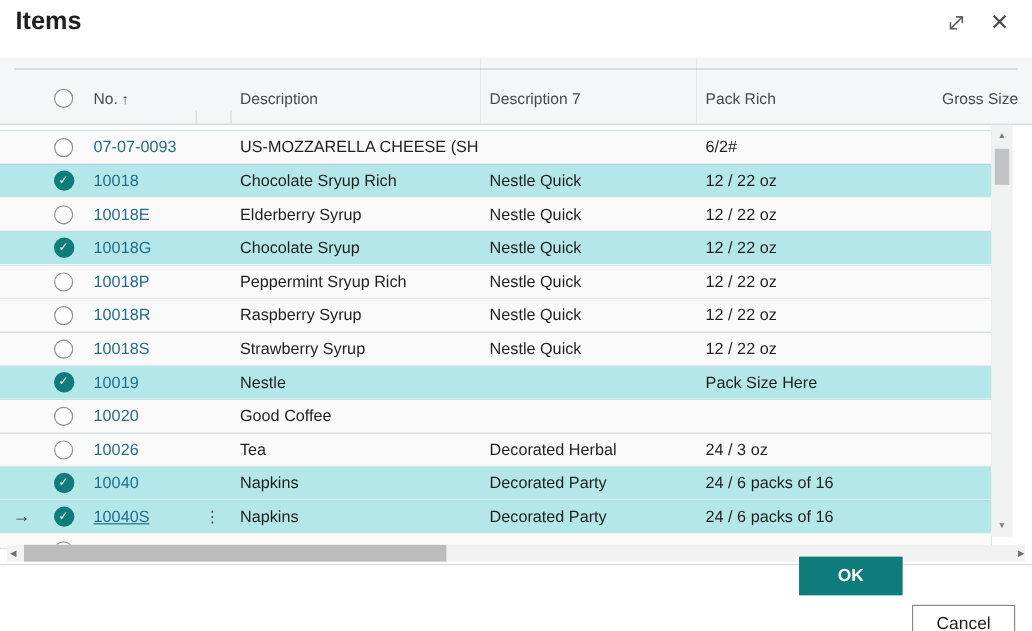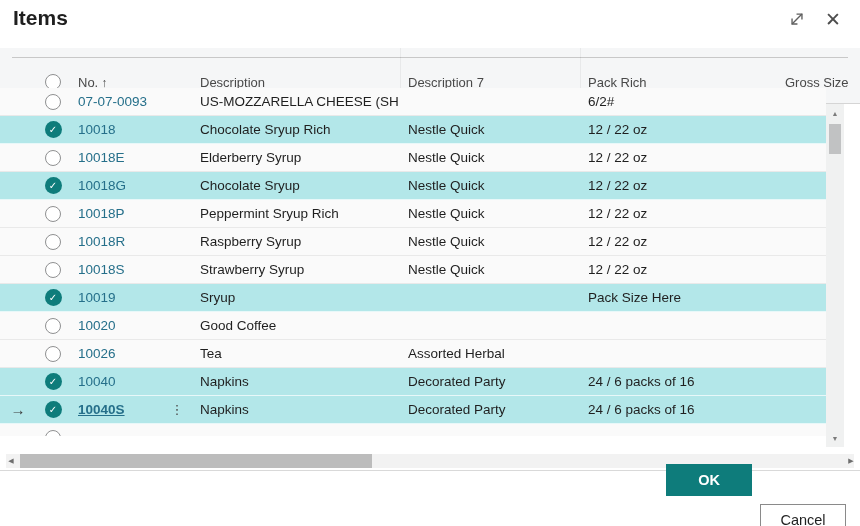--- a/index.html
+++ b/index.html
@@ -21,28 +21,28 @@
   .header-row{position:absolute;left:0;bottom:0;width:860px;height:46px;display:grid;grid-template-columns:36px 34px 92px 30px 208px 180px 200px 1fr;align-items:end;}
   .hcell{padding:0 0 13px 8px;font-size:13px;color:#494949;white-space:nowrap;}
   .hcell.first{padding-left:0;display:flex;justify-content:center;}
   .sort-arrow{font-size:12px;color:#494949;margin-left:3px;}
 
   
   .radio{width:16px;height:16px;border-radius:50%;border:1px solid #8f9091;background:#fff;display:flex;align-items:center;justify-content:center;font-size:10px;line-height:1;color:transparent;}
   .radio.checked{width:17px;height:17px;border:none;background:var(--accent,#0e7c7b);color:#fff;font-weight:bold;}
 
   
-  .tbody{position:absolute;left:0;top:88px;width:826px;height:348px;overflow:hidden;background:#0f766e;}
+  .tbody{position:absolute;left:0;top:109px;width:826px;height:348px;overflow:hidden;background:#0f766e;}
   .row{display:grid;grid-template-columns:36px 34px 92px 30px 208px 180px 200px 1fr;height:28px;align-items:center;background:#fafafa;border-bottom:1px solid #e9e9e9;cursor:pointer;}
   .row.selected{background:var(--selected_row,#b3e7e9);border-bottom-color:rgba(255,255,255,0.7);}
   .cell{font-size:13.5px;color:#1f1f1f;white-space:nowrap;overflow:hidden;padding-left:8px;}
   .cell.gutter,.cell.check{padding-left:0;display:flex;justify-content:center;align-items:center;overflow:visible;}
   .cell.menu{padding-left:0;display:flex;justify-content:center;color:#4a4a4a;font-size:13px;letter-spacing:0;}
   .no-link{color:var(--link,#256f8a);text-decoration:none;}
-  .row.current .no-link{text-decoration:underline;font-weight:bold;}
+  .row.current .no-link{text-decoration:underline;}
   .current-arrow{font-size:15px;color:#3a3a3a;}
 
   
   .vscroll{position:absolute;left:826px;top:104px;width:18px;height:343px;background:#f0f1f1;}
   .vscroll .arr{position:absolute;left:0;width:18px;height:14px;display:flex;align-items:center;justify-content:center;font-size:7px;color:#7b7b7b;cursor:pointer;}
   .vscroll .arr.up{top:2px;}
   .vscroll .arr.down{bottom:2px;}
   .vthumb{position:absolute;left:3px;top:20px;width:12px;height:30px;background:#c1c2c3;cursor:pointer;}
 
   
@@ -219,21 +219,21 @@
       <div class="cell gutter">
           <span class="current-arrow"></span>
         </div>
       <div class="cell check">
           <span class="radio checked">✓</span>
         </div>
       <div class="cell"><a class="no-link">10019</a></div>
       <div class="cell menu">
           <span></span>
         </div>
-      <div class="cell">Sryup</div>
+      <div class="cell">Nestle</div>
       <div class="cell"></div>
       <div class="cell">Pack Size Here</div>
       <div class="cell"></div>
     </div>
       <div class="row">
       <div class="cell gutter">
           <span class="current-arrow"></span>
         </div>
       <div class="cell check">
           <span class="radio"></span>
@@ -252,21 +252,22 @@
           <span class="current-arrow"></span>
         </div>
       <div class="cell check">
           <span class="radio"></span>
         </div>
       <div class="cell"><a class="no-link">10026</a></div>
       <div class="cell menu">
           <span></span>
         </div>
       <div class="cell">Tea</div>
-      <div class="cell">Assorted Herbal</div>
+      <div class="cell">Decorated Herbal</div>
+      <div class="cell">24 / 3 oz</div>
       <div class="cell"></div>
     </div>
       <div class="row selected">
       <div class="cell gutter">
           <span class="current-arrow"></span>
         </div>
       <div class="cell check">
           <span class="radio checked">✓</span>
         </div>
       <div class="cell"><a class="no-link">10040</a></div>

